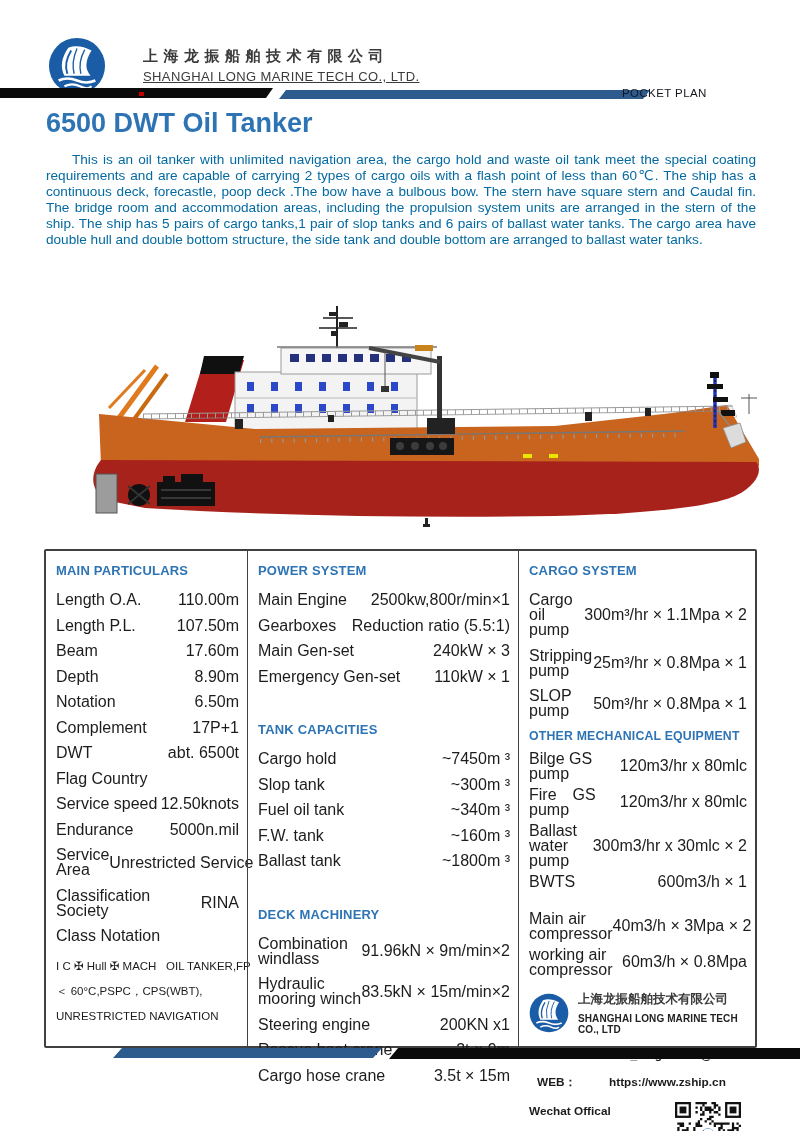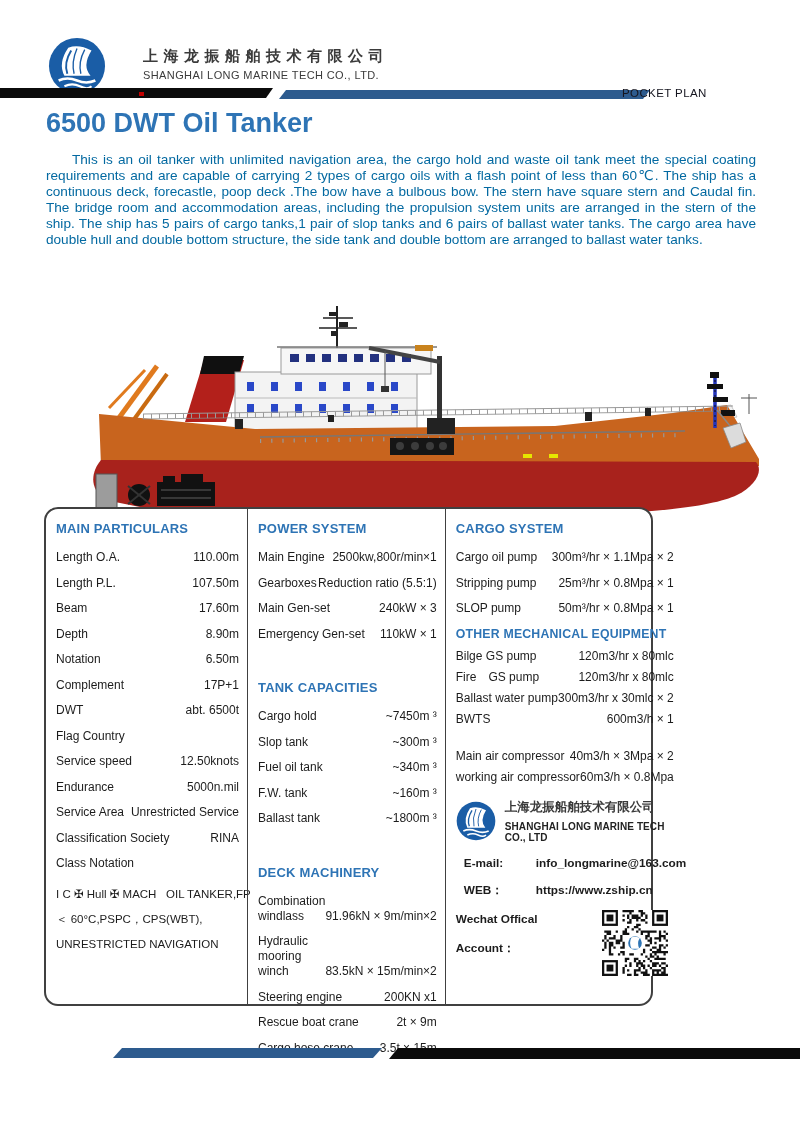--- a/index.html
+++ b/index.html
@@ -5,45 +5,45 @@
   html,body{margin:0;padding:0;}
   body{
     width:800px;height:1131px;position:relative;background:#ffffff;
     font-family:"Liberation Sans","DejaVu Sans",sans-serif;color:#1c1c1c;
     overflow:hidden;
   }
   
   .logo{position:absolute;}
   .logo-header{left:48px;top:37px;width:58px;height:58px;}
   .company-cn{position:absolute;left:143px;top:47px;font-size:15px;letter-spacing:5.5px;color:#3b3b3b;font-weight:600;}
-  .company-en{position:absolute;left:143px;top:69px;font-size:11px;letter-spacing:.4px;color:#3b3b3b;}
+  .company-en{position:absolute;left:143px;top:69px;font-size:13px;letter-spacing:.4px;color:#3b3b3b;text-decoration:underline;}
   .bar{position:absolute;}
   .bar-black-top{left:0;top:88px;width:273px;height:10px;background:#0b0b0b;
     clip-path:polygon(0 0,100% 0,calc(100% - 7px) 100%,0 100%);}
   .red-dot{position:absolute;left:139px;top:92px;width:5px;height:4px;background:#c00000;}
   .bar-blue-top{left:279px;top:90px;width:371px;height:9px;background:#2d5b8e;
     clip-path:polygon(7px 0,100% 0,calc(100% - 7px) 100%,0 100%);}
   .pocket-plan{position:absolute;left:622px;top:87px;font-size:11.5px;color:#15151f;letter-spacing:.4px;}
   
   .page-title{position:absolute;left:46px;top:108px;font-size:27px;font-weight:bold;color:#2e74b5;}
   .intro{position:absolute;left:46px;top:152px;width:710px;font-size:13.6px;line-height:16px;
     text-align:justify;text-indent:26px;color:#0369a1;}
   
   .ship-wrap{position:absolute;left:85px;top:298px;width:680px;height:236px;}
   
-  .spec-table{position:absolute;left:44px;top:507px;width:609px;height:499px;
-    border:2px solid #404040;border-radius:14px;display:flex;box-sizing:border-box;background:#fff;}
+  .spec-table{position:absolute;left:44px;top:549px;width:713px;height:499px;
+    border:2px solid #404040;border-radius:2px;display:flex;box-sizing:border-box;background:#fff;}
   .col{box-sizing:border-box;padding:10px 8px 0 10px;}
   .col-1{width:201px;}
   .col-2{width:273px;border-left:1.5px solid #404040;border-right:1.5px solid #404040;}
   .col-3{width:236px;position:relative;}
   .sec-head{font-size:13px;font-weight:bold;color:#2e74b5;margin:2px 0 14px 0;letter-spacing:.2px;}
   .sec-head.tight{font-size:12.3px;margin:2px 0 8px 0;}
-  .row{display:flex;justify-content:space-between;align-items:flex-end;
-    font-size:12px;line-height:15px;margin-bottom:10.5px;}
+  .row{display:flex;justify-content:space-between;align-items:center;
+    font-size:16px;line-height:15px;margin-bottom:10.5px;}
   .row .v{text-align:right;white-space:nowrap;}
   .row.tight{margin-bottom:6px;}
   .note-line{font-size:11.5px;line-height:25px;white-space:nowrap;}
   .gap-lg{height:26px;}
   .gap-md{height:16px;}
   
   .contact{margin-top:14px;}
   .contact-logo-row{display:flex;align-items:center;gap:9px;}
   .logo-contact{width:40px;height:40px;flex:none;}
   .contact-cn{font-size:12.5px;color:#3a3a3a;font-weight:600;}

